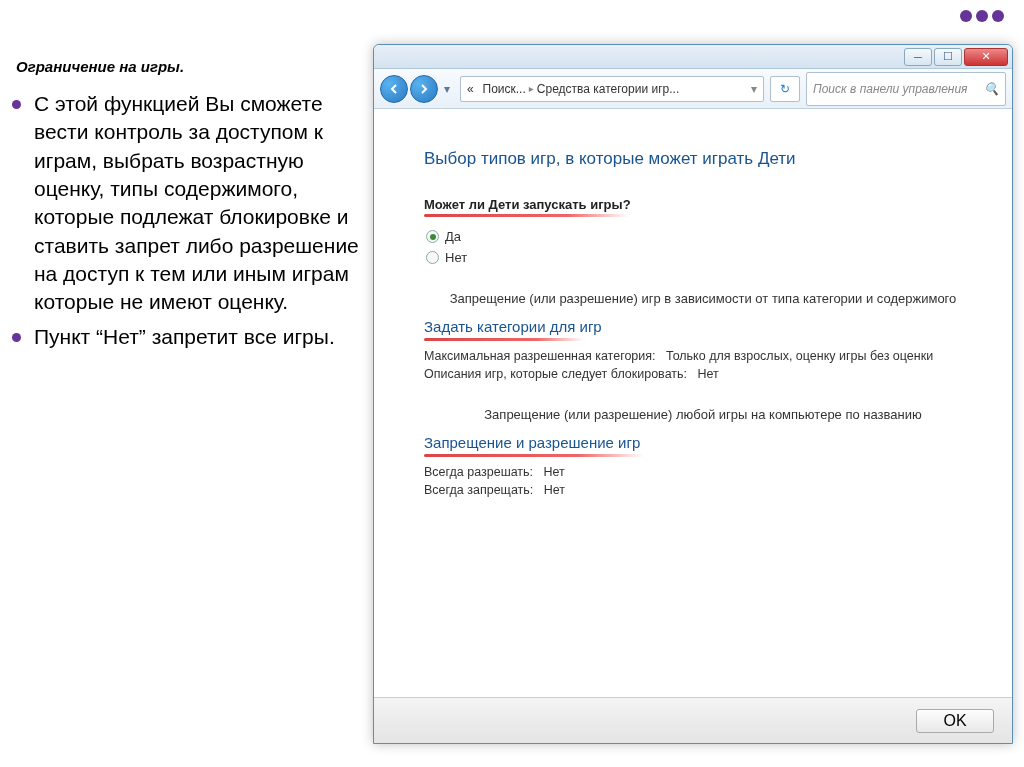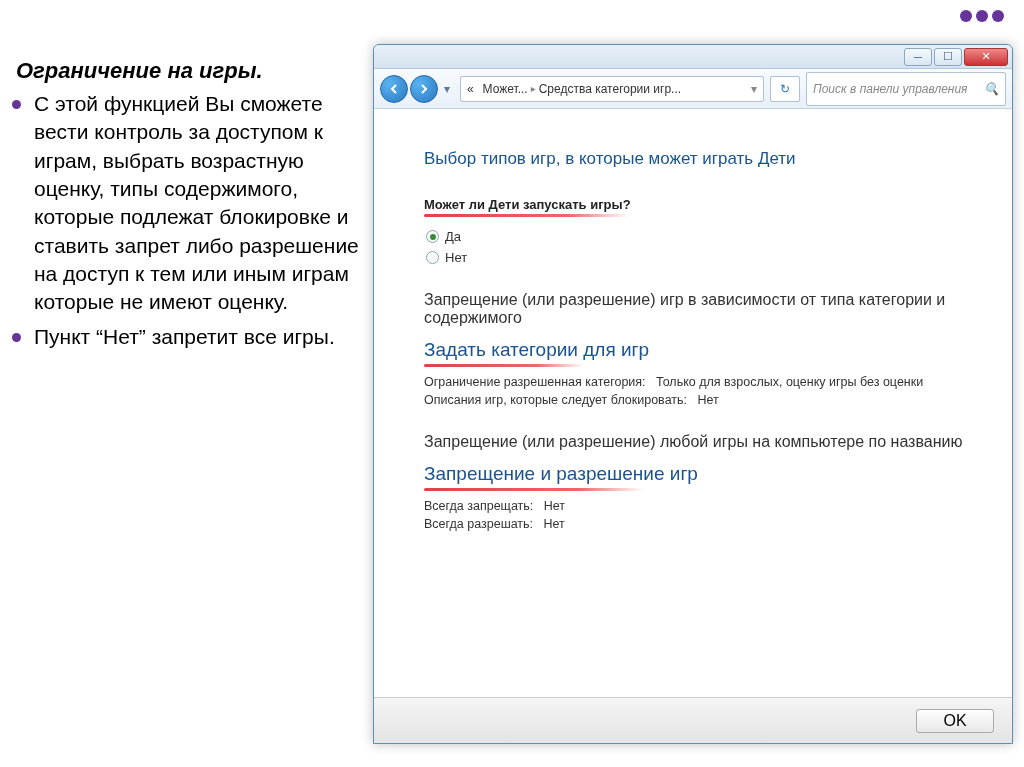--- a/index.html
+++ b/index.html
@@ -14,21 +14,21 @@
     .slide-dots {
       position: absolute;
       top: 8px;
       right: 20px;
     }
     .dot { display: inline-block; width: 12px; height: 12px; background: #663399; border-radius: 50%; margin-left: 4px; }
     .slide-title {
       position: absolute;
       top: 58px;
       left: 16px;
-      font-size: 22px;
+      font-size: 15px;
       font-weight: bold;
       font-style: italic;
       color: #000;
     }
     .bullets {
       position: absolute;
       top: 90px;
       left: 0;
       width: 370px;
       font-size: 21px;
@@ -161,22 +161,22 @@
     .under1 { height: 3px; background: linear-gradient(to right, #d44, #e66 70%, transparent); width: 205px; margin-bottom: 12px; border-radius: 2px; }
     .under2 { height: 3px; background: linear-gradient(to right, #d44, #e66 70%, transparent); width: 160px; margin: 3px 0 8px 0; border-radius: 2px; }
     .under3 { height: 3px; background: linear-gradient(to right, #d44, #e66 70%, transparent); width: 220px; margin: 3px 0 8px 0; border-radius: 2px; }
     .radio-row { display: flex; align-items: center; margin-bottom: 6px; padding-left: 2px; font-size: 13px; }
     .radio {
       width: 13px; height: 13px; border: 1px solid #8aa; border-radius: 50%;
       margin-right: 6px; display: inline-flex; align-items: center; justify-content: center;
       background: #f8f8f8;
     }
     .radio.checked::after { content: ""; width: 6px; height: 6px; background: #3a8a3a; border-radius: 50%; }
-    .section-desc { font-size: 16px; color: #333; margin: 26px 0 12px 0; }
-    .link { color: #1a5490; font-size: 19px; text-decoration: none; display: inline-block; }
+    .section-desc { font-size: 13px; color: #333; margin: 26px 0 12px 0; text-align: center; }
+    .link { color: #1a5490; font-size: 15px; text-decoration: none; display: inline-block; }
     .info-row { font-size: 12.5px; color: #333; margin-bottom: 4px; }
     .footer {
       position: absolute;
       bottom: 0; left: 0; right: 0;
       height: 46px;
       background: linear-gradient(#f4f4f4, #e4e4e4);
       border-top: 1px solid #ccc;
       display: flex;
       align-items: center;
       justify-content: flex-end;
@@ -224,21 +224,21 @@
     </div>
     <div class="nav-btn">
       <svg width="12" height="12" viewBox="0 0 12 12">
           <path d="M4 2 L8 6 L4 10" stroke="#fff" stroke-width="2" fill="none"></path>
         </svg>
     </div>
     <span class="nav-chev">▾</span>
     <div class="breadcrumb">
       <span>«</span>
       <span class="sep">&nbsp;</span>
-      <span>Может...</span>
+      <span>Поиск...</span>
       <span class="sep">▸</span>
       <span>Средства категории игр...</span>
       <span style="margin-left:auto;color:#888">▾</span>
     </div>
     <div class="refresh-btn">
       <span style="color:#2a78c0;font-size:12px">↻</span>
     </div>
     <div class="searchbox">
       <span>Поиск в панели управления</span>
       <span style="color:#2a78c0">🔍</span>
@@ -257,37 +257,37 @@
     </div>
     <div class="radio-row">
       <span class="radio"></span>
       <span>Нет</span>
     </div>
 
     <div class="section-desc">Запрещение (или разрешение) игр в зависимости от типа категории и содержимого</div>
     <a class="link">Задать категории для игр</a>
     <div class="under2"></div>
     <div class="info-row">
-      <span>Ограничение разрешенная категория:</span>&nbsp;&nbsp;
+      <span>Максимальная разрешенная категория:</span>&nbsp;&nbsp;
       <span>Только для взрослых, оценку игры без оценки</span>
     </div>
     <div class="info-row">
       <span>Описания игр, которые следует блокировать:</span>&nbsp;&nbsp;
       <span>Нет</span>
     </div>
 
     <div class="section-desc">Запрещение (или разрешение) любой игры на компьютере по названию</div>
     <a class="link">Запрещение и разрешение игр</a>
     <div class="under3"></div>
     <div class="info-row">
+      <span>Всегда разрешать:</span>&nbsp;&nbsp;
+      <span>Нет</span>
+    </div>
+    <div class="info-row">
       <span>Всегда запрещать:</span>&nbsp;&nbsp;
-      <span>Нет</span>
-    </div>
-    <div class="info-row">
-      <span>Всегда разрешать:</span>&nbsp;&nbsp;
       <span>Нет</span>
     </div>
   </div>
 
   <div class="footer">
     <div class="ok-btn">OK</div>
   </div>
 </div>
 
 </body></html>

